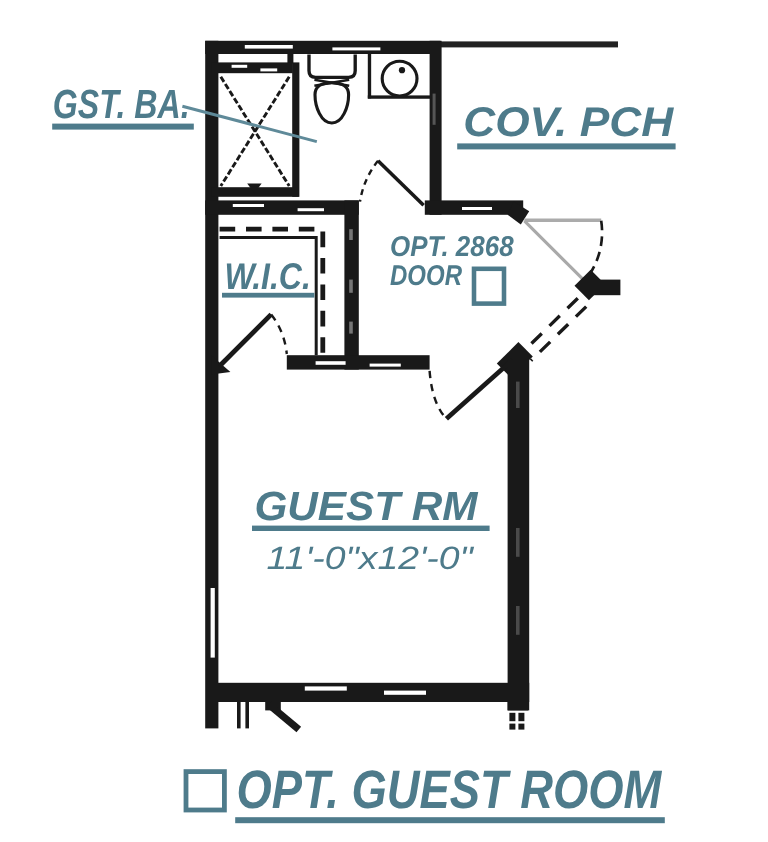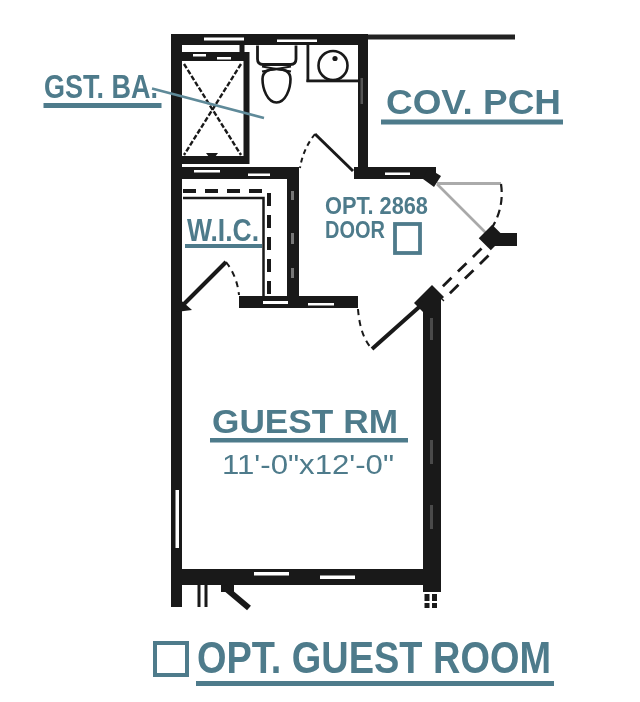--- a/index.html
+++ b/index.html
@@ -1,16 +1,16 @@
 <!DOCTYPE html>
 <html><head>
 <meta charset="utf-8">
 <style>
   html,body{margin:0;padding:0;background:#ffffff;}
-  .page{position:relative;width:640px;height:702px;background:#fff;overflow:hidden;}
+  .page{position:relative;width:640px;height:702px;background:#fff;overflow:hidden;font-style:italic;}
   svg text{font-family:"Liberation Sans",sans-serif;}
 </style>
 </head>
 <body>
 <div class="page">
 <svg width="640" height="702" viewBox="0 0 640 702">
 
   <g>
         <rect x="0" y="0" width="640" height="702" fill="#ffffff"></rect>
       </g>

